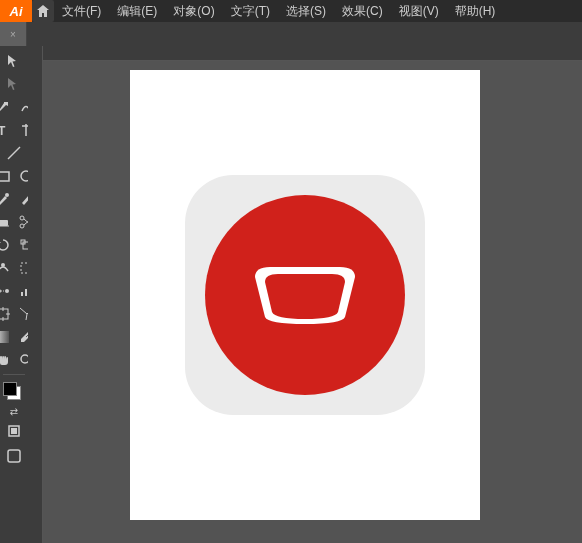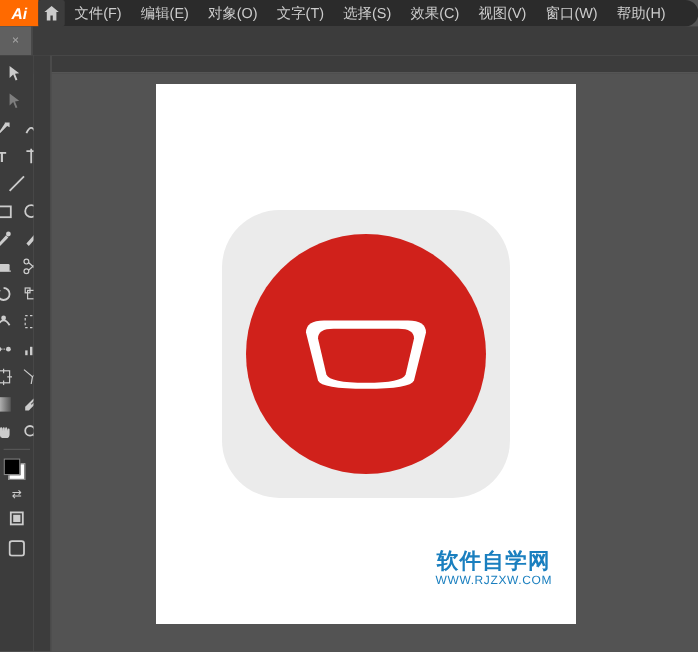--- a/index.html
+++ b/index.html
@@ -15,21 +15,20 @@
     }
 
     
     .menu-bar {
       width: 100%;
       height: 22px;
       background: #2b2b2b;
       display: flex;
       align-items: flex-start;
       flex-shrink: 0;
-      border-radius: 11px;
     }
     .ai-logo {
       width: 32px;
       height: 22px;
       background: #ff6a00;
       display: flex;
       align-items: center;
       justify-content: center;
       color: #fff;
       font-weight: bold;
@@ -267,21 +266,20 @@
       </svg>
   </div>
   <div class="menu-items">
     <div class="menu-item">文件(F)</div>
     <div class="menu-item">编辑(E)</div>
     <div class="menu-item">对象(O)</div>
     <div class="menu-item">文字(T)</div>
     <div class="menu-item">选择(S)</div>
     <div class="menu-item">效果(C)</div>
     <div class="menu-item">视图(V)</div>
-    <div class="menu-item">窗口(W)</div>
     <div class="menu-item">帮助(H)</div>
   </div>
 </div>
 
 <div class="tab-bar">
   <div class="tab">
     <span class="tab-close">×</span>
   </div>
 </div>
 
@@ -513,21 +511,17 @@
 
             <svg width="110" height="65" viewBox="0 0 110 65">
 
               <path d="M5 15 Q5 5 20 5 L90 5 Q105 5 105 15 L95 55 Q92 62 55 62 Q18 62 15 55 Z" fill="#ffffff"></path>
 
               <path d="M15 20 Q15 12 28 12 L82 12 Q95 12 95 20 L88 50 Q85 57 55 57 Q25 57 22 50 Z" fill="#d0211b"></path>
             </svg>
           </div>
         </div>
 
-        <div class="watermark">
-          <div class="watermark-main">软件自学网</div>
-          <div class="watermark-sub">WWW.RJZXW.COM</div>
-        </div>
       </div>
     </div>
   </div>
 
 </div>
 
 </body></html>

